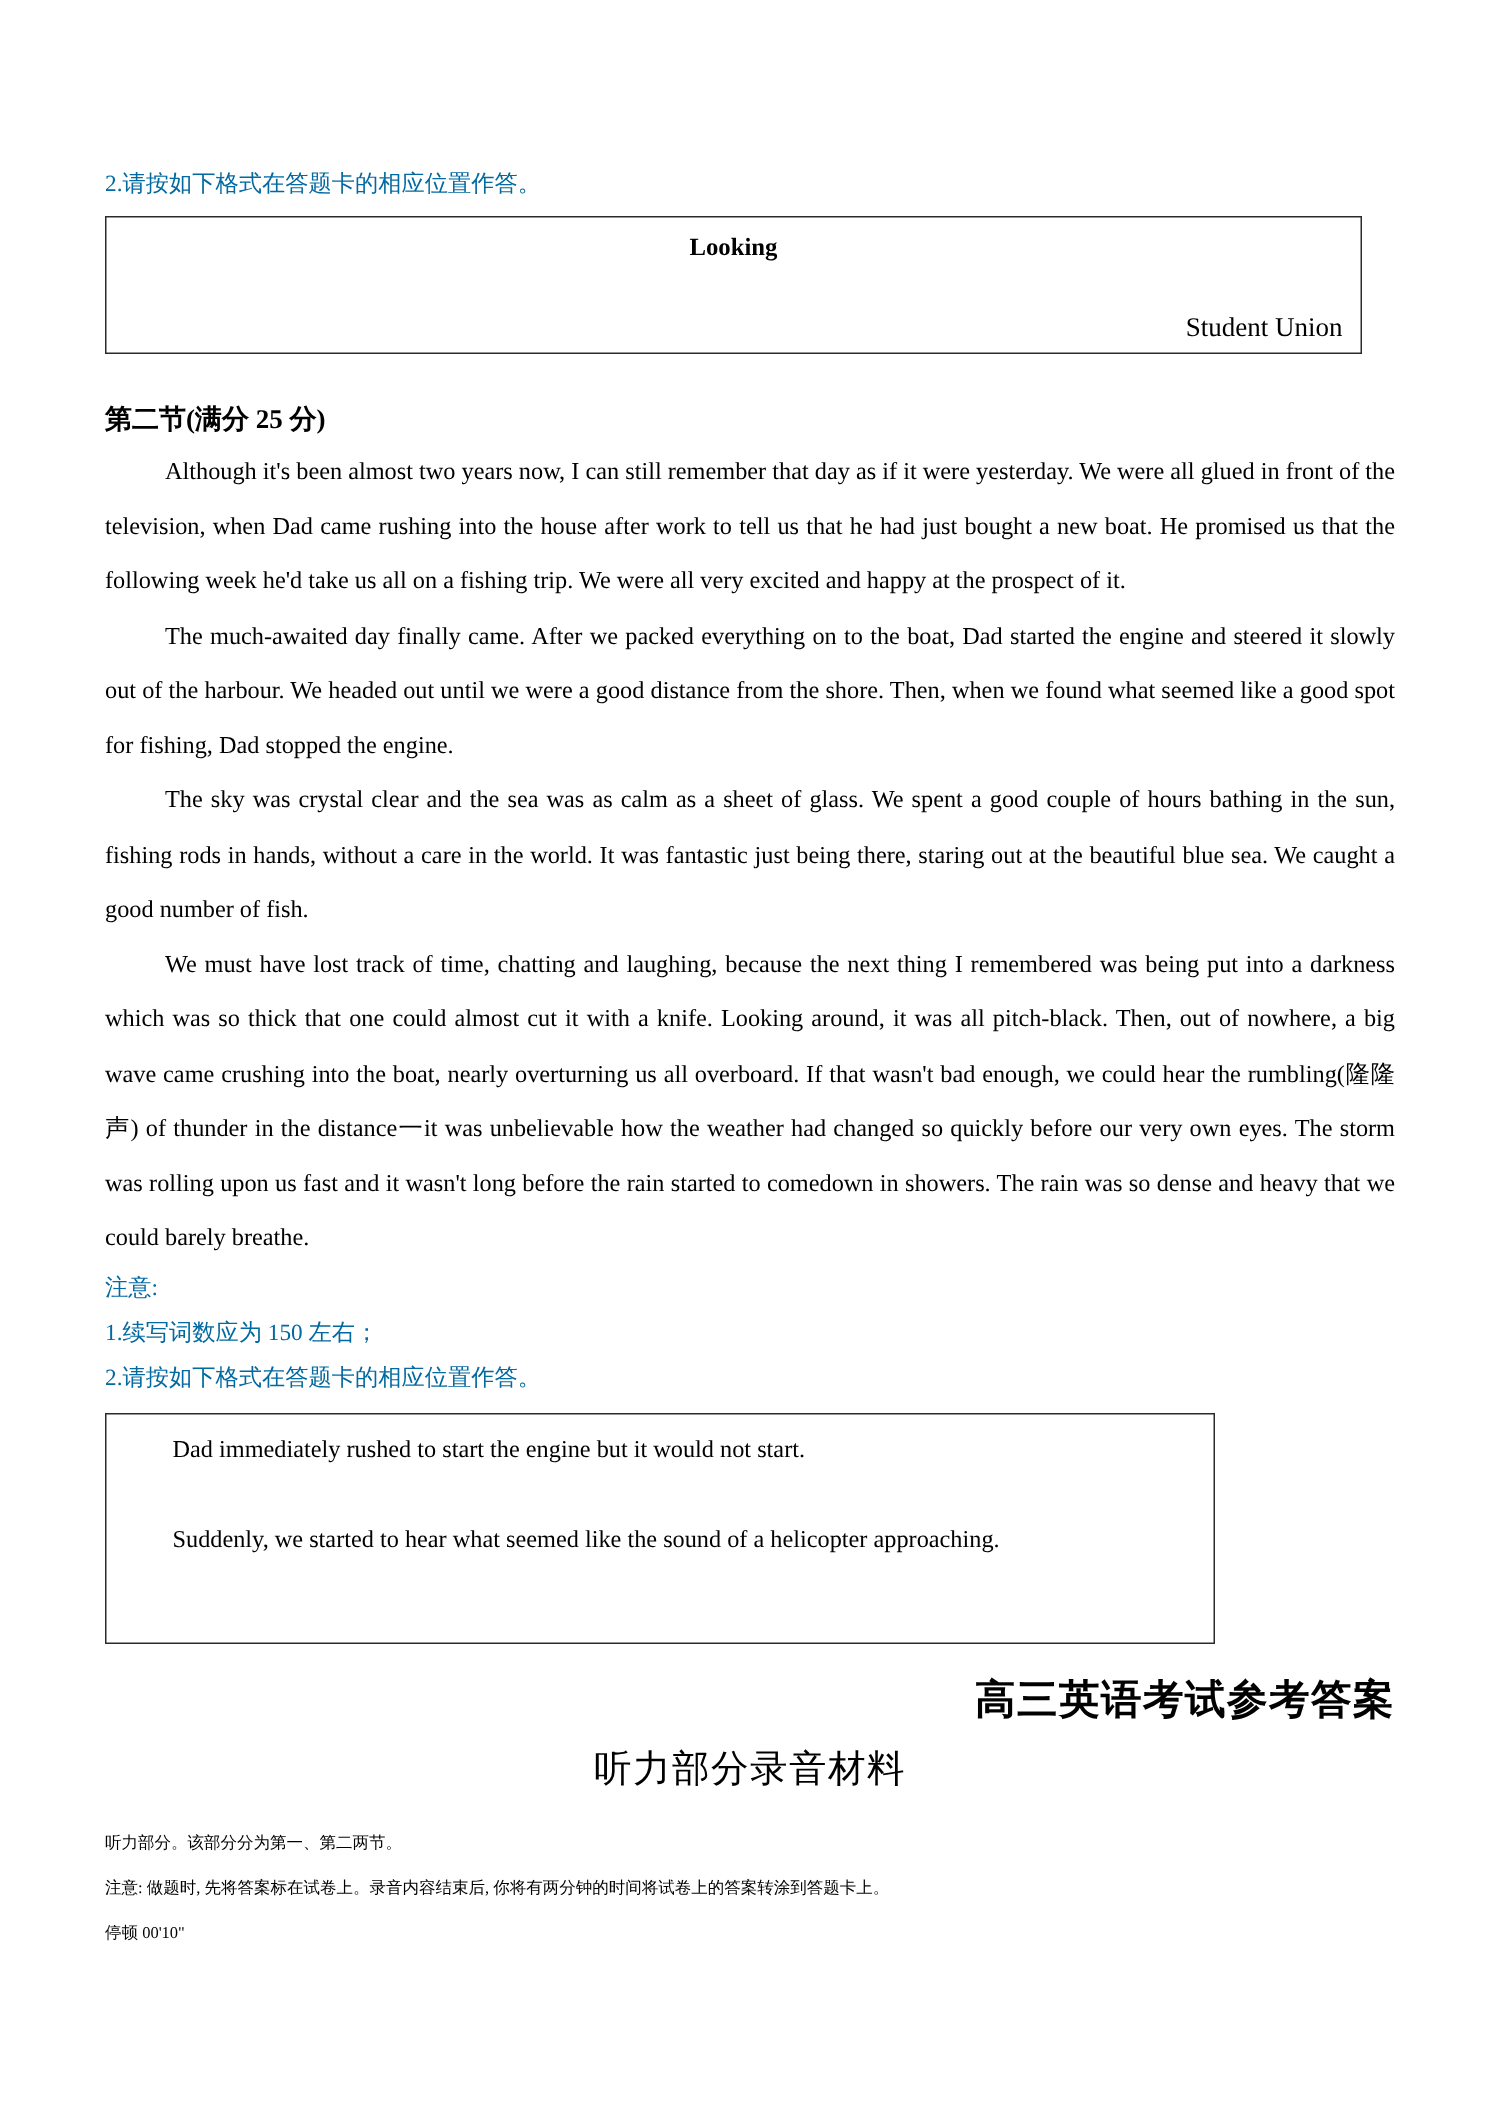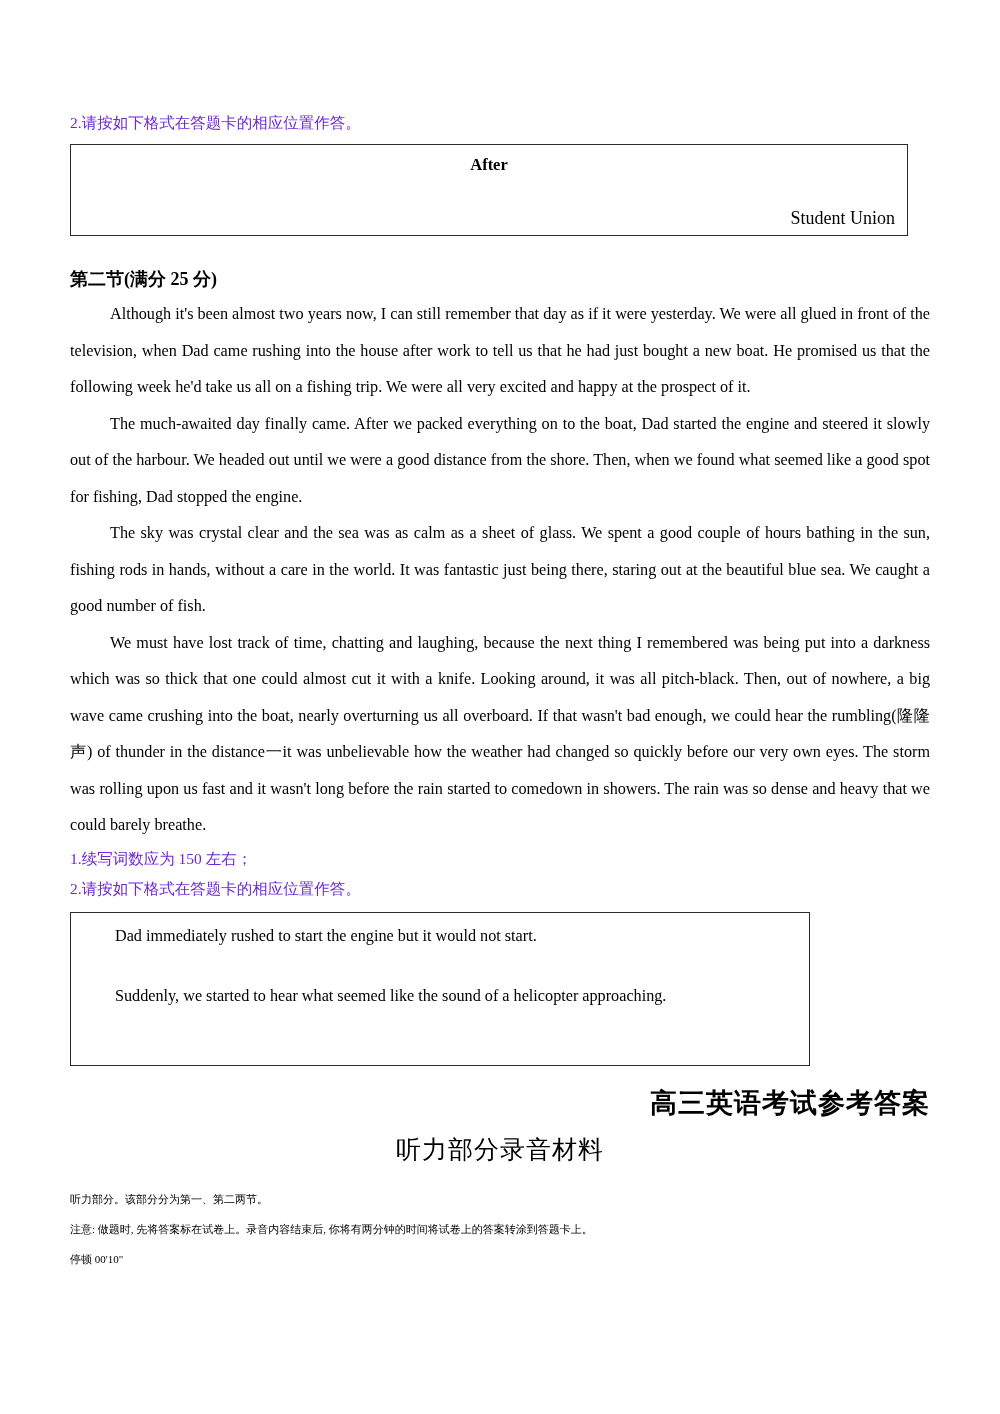--- a/index.html
+++ b/index.html
@@ -29,21 +29,21 @@
     left: 70px;
     top: 108px;
     width: 860px;
   }
 
   
   .cn-line {
     font-family: "Liberation Serif", "DejaVu Serif", serif;
     font-size: 15.5px;
     line-height: 30px;
-    color: #6d28d9;
+    color: #0369a1;
     white-space: nowrap;
   }
 
   .section-heading {
     font-family: "Liberation Serif", "DejaVu Serif", serif;
     font-size: 18px;
     font-weight: bold;
     line-height: 34px;
     margin-top: 26px;
   }
@@ -132,32 +132,33 @@
 </style>
 </head>
 <body>
 
 <div class="page">
   <div class="content">
 
     <div class="cn-line">2.请按如下格式在答题卡的相应位置作答。</div>
 
     <div class="box box-notice">
-      <div class="notice-title">After</div>
+      <div class="notice-title">Looking</div>
       <div class="notice-sign">Student Union</div>
     </div>
 
     <div class="section-heading">第二节(满分 25 分)</div>
 
 
     <p class="para">Although it's been almost two years now, I can still remember that day as if it were yesterday. We were all glued in front of the television, when Dad came rushing into the house after work to tell us that he had just bought a new boat. He promised us that the following week he'd take us all on a fishing trip. We were all very excited and happy at the prospect of it.</p>
     <p class="para">The much-awaited day finally came. After we packed everything on to the boat, Dad started the engine and steered it slowly out of the harbour. We headed out until we were a good distance from the shore. Then, when we found what seemed like a good spot for fishing, Dad stopped the engine.</p>
     <p class="para">The sky was crystal clear and the sea was as calm as a sheet of glass. We spent a good couple of hours bathing in the sun, fishing rods in hands, without a care in the world. It was fantastic just being there, staring out at the beautiful blue sea. We caught a good number of fish.</p>
     <p class="para">We must have lost track of time, chatting and laughing, because the next thing I remembered was being put into a darkness which was so thick that one could almost cut it with a knife. Looking around, it was all pitch-black. Then, out of nowhere, a big wave came crushing into the boat, nearly overturning us all overboard. If that wasn't bad enough, we could hear the rumbling(隆隆声) of thunder in the distance一it was unbelievable how the weather had changed so quickly before our very own eyes. The storm was rolling upon us fast and it wasn't long before the rain started to comedown in showers. The rain was so dense and heavy that we could barely breathe.</p>
 
+    <div class="cn-line">注意:</div>
     <div class="cn-line">1.续写词数应为 150 左右；</div>
     <div class="cn-line">2.请按如下格式在答题卡的相应位置作答。</div>
 
     <div class="box box-answer">
       <div class="answer-line">Dad immediately rushed to start the engine but it would not start.</div>
       <div class="answer-gap"></div>
       <div class="answer-line">Suddenly, we started to hear what seemed like the sound of a helicopter approaching.</div>
     </div>
 
     <div class="doc-title">高三英语考试参考答案</div>

